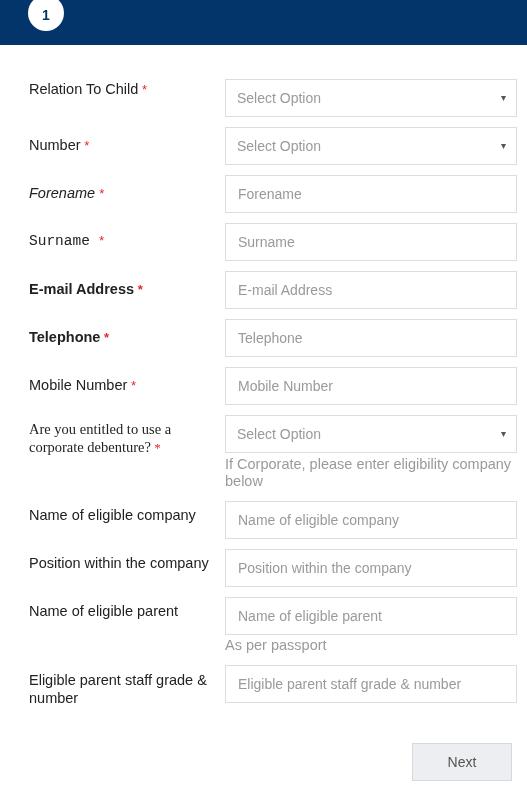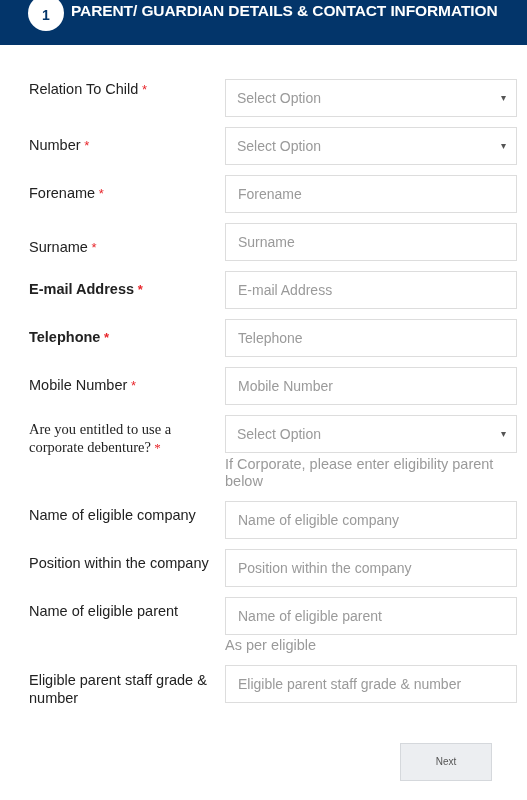--- a/index.html
+++ b/index.html
@@ -93,67 +93,66 @@
     position: absolute;
     left: 225px;
     width: 292px;
     color: #9a9a9a;
     font-size: 14.5px;
     line-height: 17px;
   }
 
   .next-btn {
     position: absolute;
-    left: 400px; top: 743px;
-    width: 92px; height: 38px;
+    left: 412px; top: 743px;
+    width: 100px; height: 38px;
     background: #eceef1;
     border: 1px solid #d5d8dc;
     color: #555555;
-    font-size: 10px;
+    font-size: 14px;
     text-align: center;
     line-height: 36px;
     cursor: pointer;
   }
 </style>
 </head>
 <body>
 
 <div class="page">
 
   <div class="header-bar">
     <div class="step-badge">
       <span class="step-badge-num">1</span>
     </div>
-    <div class="header-title">PARENT/ GUARDIAN DETAILS &amp; CONTACT INFORMATION</div>
   </div>
 
   <div class="form-area" id="form-area">
       <div class="label" style="top: 35px;"><span>Relation To Child</span><span class="req"> *</span></div>
       <div class="field select" style="top: 34px;"><span>Select Option</span><span class="caret">▾</span></div>
       <div class="label" style="top: 91px;"><span>Number</span><span class="req"> *</span></div>
       <div class="field select" style="top: 82px;"><span>Select Option</span><span class="caret">▾</span></div>
-      <div class="label" style="top: 139px;"><span>Forename</span><span class="req"> *</span></div>
+      <div class="label" style="top: 139px; font-style: italic;"><span>Forename</span><span class="req"> *</span></div>
       <div class="field" style="top: 130px;"><span>Forename</span></div>
-      <div class="label" style="top: 193px;"><span>Surname</span><span class="req"> *</span></div>
+      <div class="label" style="top: 187px; font-family: Liberation Mono, monospace;"><span>Surname</span><span class="req"> *</span></div>
       <div class="field" style="top: 178px;"><span>Surname</span></div>
       <div class="label" style="top: 235px; font-weight: bold;"><span>E-mail Address</span><span class="req"> *</span></div>
       <div class="field" style="top: 226px;"><span>E-mail Address</span></div>
       <div class="label" style="top: 283px; font-weight: bold;"><span>Telephone</span><span class="req"> *</span></div>
       <div class="field" style="top: 274px;"><span>Telephone</span></div>
       <div class="label" style="top: 331px;"><span>Mobile Number</span><span class="req"> *</span></div>
       <div class="field" style="top: 322px;"><span>Mobile Number</span></div>
       <div class="label" style="top: 375px; font-family: Liberation Serif, serif;"><span>Are you entitled to use a corporate debenture?</span><span class="req"> *</span></div>
       <div class="field select" style="top: 370px;"><span>Select Option</span><span class="caret">▾</span></div>
-      <div class="helper" style="top: 411px;">If Corporate, please enter eligibility parent below</div>
+      <div class="helper" style="top: 411px;">If Corporate, please enter eligibility company below</div>
       <div class="label" style="top: 461px;"><span>Name of eligible company</span></div>
       <div class="field" style="top: 456px;"><span>Name of eligible company</span></div>
       <div class="label" style="top: 509px;"><span>Position within the company</span></div>
       <div class="field" style="top: 504px;"><span>Position within the company</span></div>
       <div class="label" style="top: 557px;"><span>Name of eligible parent</span></div>
       <div class="field" style="top: 552px;"><span>Name of eligible parent</span></div>
-      <div class="helper" style="top: 592px;">As per eligible</div>
+      <div class="helper" style="top: 592px;">As per passport</div>
       <div class="label" style="top: 626px;"><span>Eligible parent staff grade &amp; number</span></div>
       <div class="field" style="top: 620px;"><span>Eligible parent staff grade &amp; number</span></div>
     </div>
 
   <div class="next-btn">Next</div>
 
 </div>
 
 </body></html>

